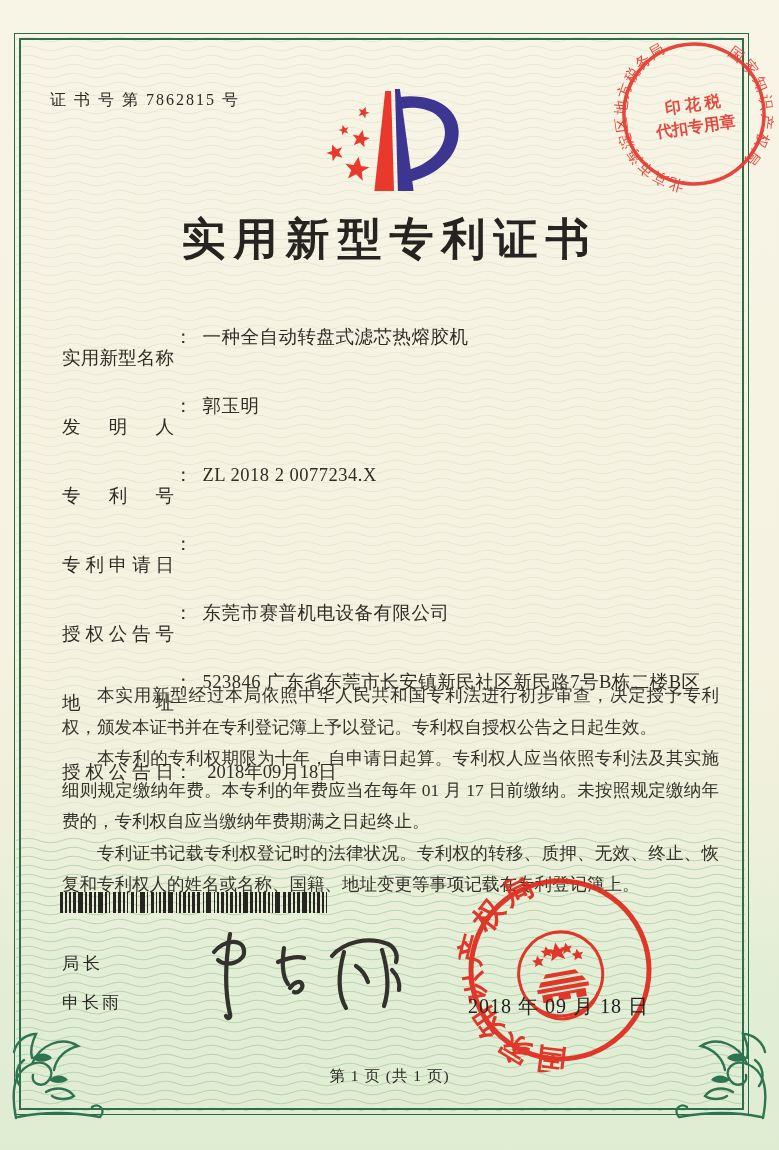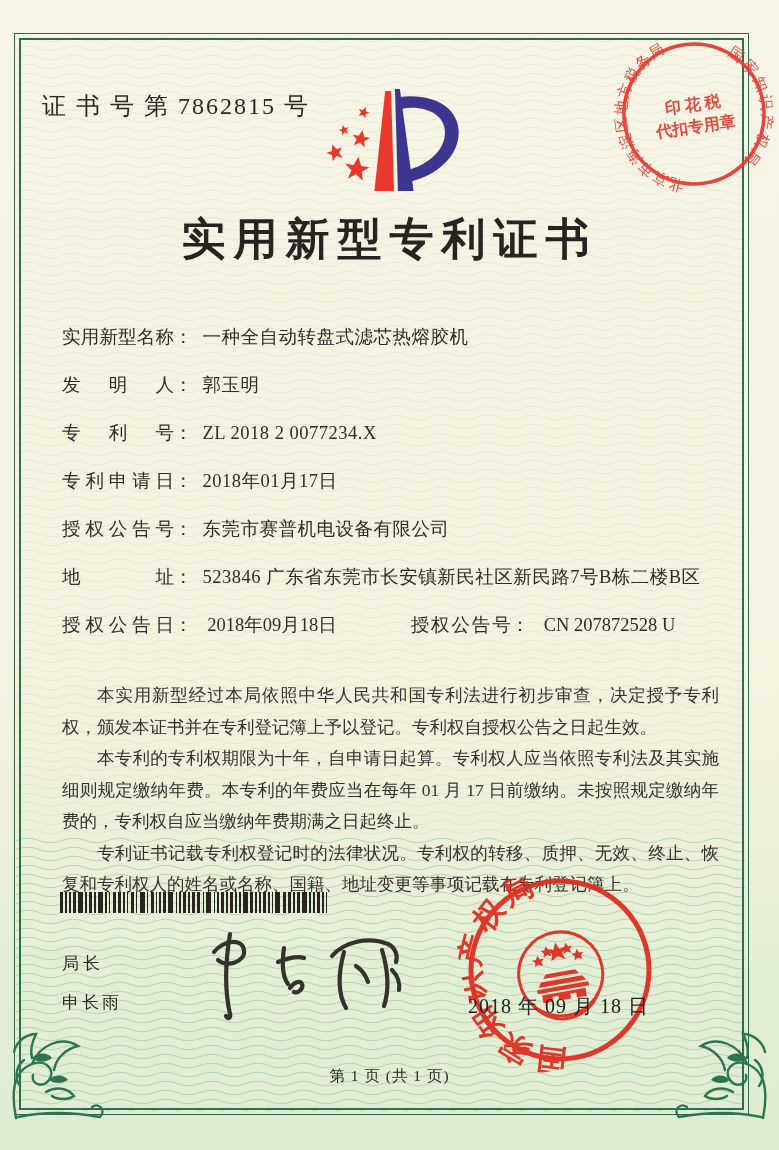--- a/index.html
+++ b/index.html
@@ -19,34 +19,34 @@
   .frame-outer{
     position:absolute;left:14px;top:33px;width:733px;height:1080px;
     border:1.5px solid #2c6b4a;
   }
   .frame-inner{
     position:absolute;left:4px;top:4px;right:4px;bottom:4px;
     border:2.5px solid #2e6e4c;
   }
   .guilloche{position:absolute;left:16px;top:35px;width:729px;height:1076px;pointer-events:none;}
   .cert-number{
-    position:absolute;left:42px;top:90px;
-    font-size:24px;letter-spacing:2px;color:#2b2924;
+    position:absolute;left:50px;top:90px;
+    font-size:16px;letter-spacing:2px;color:#2b2924;
   }
   .logo{position:absolute;left:296px;top:70px;width:196px;height:142px;}
   .tax-stamp{position:absolute;left:612px;top:32px;width:164px;height:164px;transform:rotate(-8deg);opacity:.92;}
   .title{
     position:absolute;left:0;top:210px;width:779px;
     text-align:center;font-size:44px;font-weight:700;letter-spacing:8px;color:#262420;
   }
   .fields{position:absolute;left:62px;top:322px;width:660px;}
   .frow{display:flex;align-items:flex-start;margin-bottom:17px;font-size:18.5px;line-height:31px;}
   .flabel{
     display:inline-block;width:112px;flex:0 0 112px;
-    text-align:justify;text-align-last:justify;
+    text-align:justify;text-align-last:justify;margin-top:21px;
   }
   .fcolon{flex:0 0 auto;padding-right:10px;}
   .fvalue{flex:1 1 auto;letter-spacing:.5px;}
   .auth-row{display:flex;font-size:18.5px;line-height:31px;margin-top:2px;}
   .auth-right{margin-left:74px;}
   .auth-right .flabel{width:100px;flex:0 0 100px;}
   .paras{
     position:absolute;left:62px;top:680px;width:657px;
     font-size:17.5px;line-height:31.5px;text-align:justify;color:#35322b;
   }
@@ -171,40 +171,35 @@
       <span class="fvalue">郭玉明</span>
     </div>
     <div class="frow">
       <span class="flabel">专利号</span>
         <span class="fcolon">：</span>
       <span class="fvalue">ZL 2018 2 0077234.X</span>
     </div>
     <div class="frow">
       <span class="flabel">专利申请日</span>
         <span class="fcolon">：</span>
-      <span class="fvalue">2018年01月17日</span>
     </div>
     <div class="frow">
       <span class="flabel">授权公告号</span>
         <span class="fcolon">：</span>
       <span class="fvalue">东莞市赛普机电设备有限公司</span>
     </div>
     <div class="frow">
       <span class="flabel">地址</span>
         <span class="fcolon">：</span>
       <span class="fvalue">523846 广东省东莞市长安镇新民社区新民路7号B栋二楼B区</span>
     </div>
     <div class="auth-row">
       <div>
         <span class="flabel">授权公告日</span><span class="fcolon">：</span>
         <span>2018年09月18日</span>
-      </div>
-      <div class="auth-right">
-        <span class="flabel">授权公告号</span><span class="fcolon">：</span>
-        <span>CN 207872528 U</span>
       </div>
     </div>
   </div>
 
   <div class="paras">
     <p>本实用新型经过本局依照中华人民共和国专利法进行初步审查，决定授予专利权，颁发本证书并在专利登记簿上予以登记。专利权自授权公告之日起生效。</p>
     <p>本专利的专利权期限为十年，自申请日起算。专利权人应当依照专利法及其实施细则规定缴纳年费。本专利的年费应当在每年 01 月 17 日前缴纳。未按照规定缴纳年费的，专利权自应当缴纳年费期满之日起终止。</p>
     <p>专利证书记载专利权登记时的法律状况。专利权的转移、质押、无效、终止、恢复和专利权人的姓名或名称、国籍、地址变更等事项记载在专利登记簿上。</p>
   </div>
 

